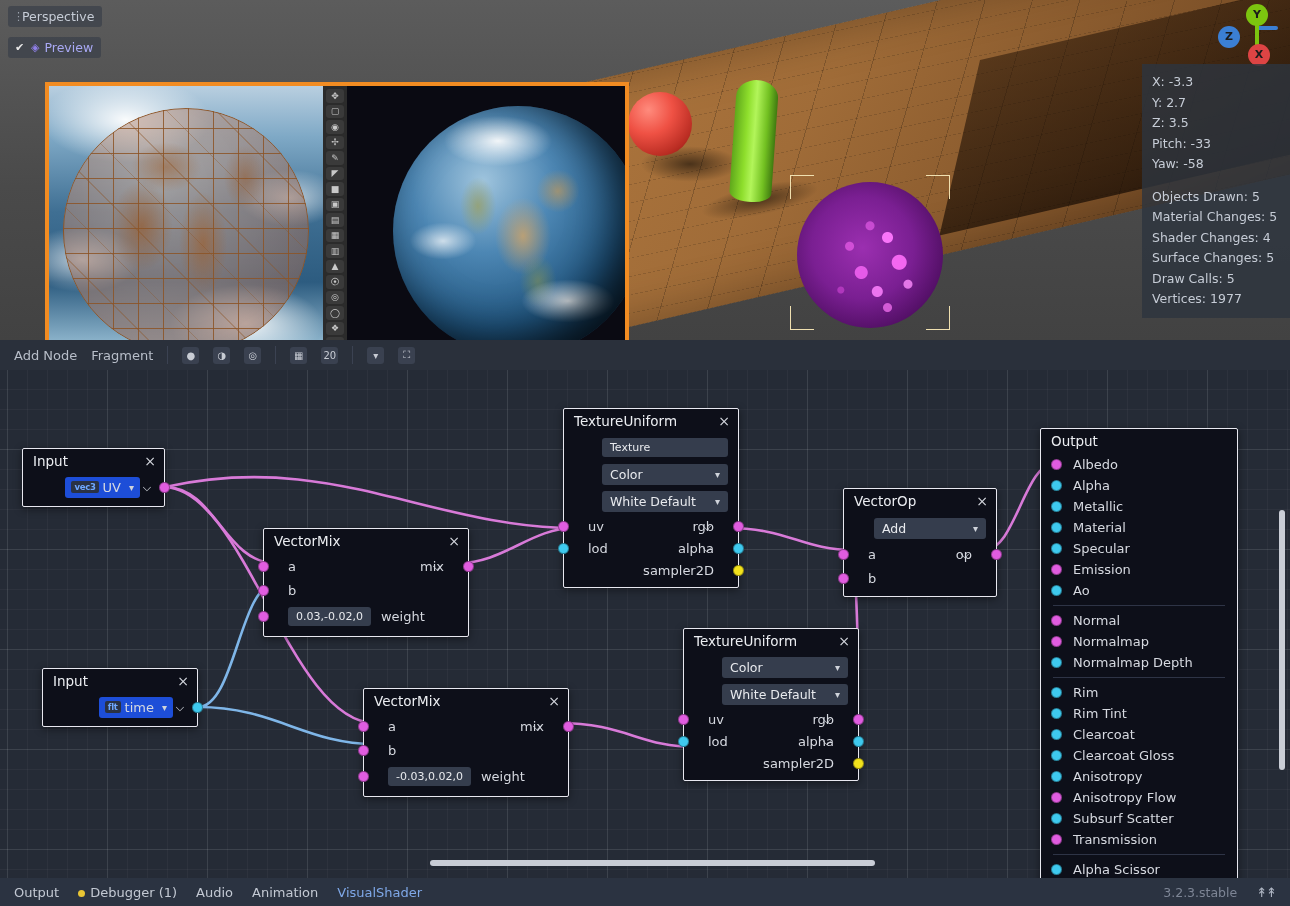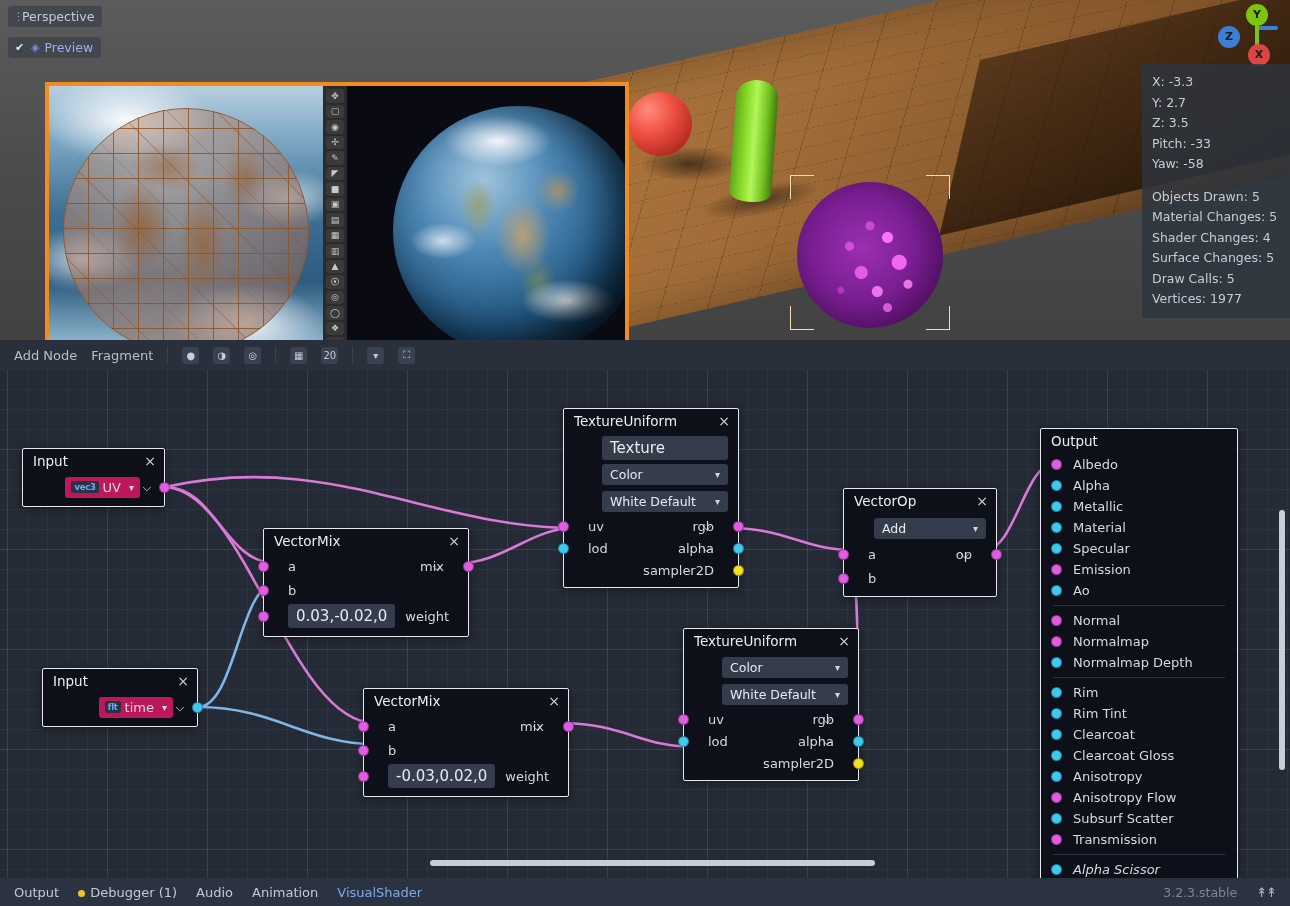--- a/index.html
+++ b/index.html
@@ -159,27 +159,27 @@
   .port.out { right:-6px; }
   .p-vec { background:#e05ce0; }
   .p-scalar { background:#3ec9ee; }
   .p-sampler { background:#f2e21c; }
   .lbl-l { margin-left:14px; }
   .lbl-r { margin-left:auto; margin-right:14px; }
   .chev { display:inline-block; width:14px; text-align:center; color:#cfd3da;
     font-size:11px; }
 
   .field { background:#353d4d; border-radius:3px; padding:3px 8px; color:#e8eaee;
-    font-size:15px; }
+    font-size:11px; }
   .select { background:#353d4d; border-radius:3px; padding:3px 8px; color:#e8eaee;
     font-size:12.5px; display:flex; align-items:center; justify-content:space-between; }
   .select .cv { color:#cfd3da; font-size:10px; margin-left:8px; }
   .type-badge { background:#2a3244; color:#6fa8ff; font-size:8.5px; font-weight:bold;
     padding:1px 3px; border-radius:2px; margin-right:4px; letter-spacing:-.3px; }
-  .inp-sel { display:flex; align-items:center; background:#be185d; border-radius:3px;
+  .inp-sel { display:flex; align-items:center; background:#1d4ed8; border-radius:3px;
     padding:3px 6px; }
 
   .sep-line { height:1px; background:#2e3446; margin:4px 12px; }
 
   
   .sb-h { position:absolute; left:430px; bottom:12px; width:445px; height:6px;
     background:#c9cdd6; border-radius:3px; }
   .sb-v { position:absolute; right:5px; top:170px; width:6px; height:260px;
     background:#c9cdd6; border-radius:3px; }
 
@@ -596,21 +596,21 @@
             <span class="port in p-scalar" style="top: 5px; left: 10px;"></span>
             <span style="margin-left: 22px;">Subsurf Scatter</span>
           </div>
           <div class="row" style="height: 21px;">
             <span class="port in p-vec" style="top: 5px; left: 10px;"></span>
             <span style="margin-left: 22px;">Transmission</span>
           </div>
           <div class="sep-line"></div>
           <div class="row" style="height: 21px;">
             <span class="port in p-scalar" style="top: 5px; left: 10px;"></span>
-            <span style="margin-left: 22px; font-style: italic;">Alpha Scissor</span>
+            <span style="margin-left: 22px;">Alpha Scissor</span>
           </div>
         </div>
     </div>
 
     <div class="sb-h"></div>
     <div class="sb-v"></div>
   </div>
 
   <div id="status">
     <span>Output</span>

